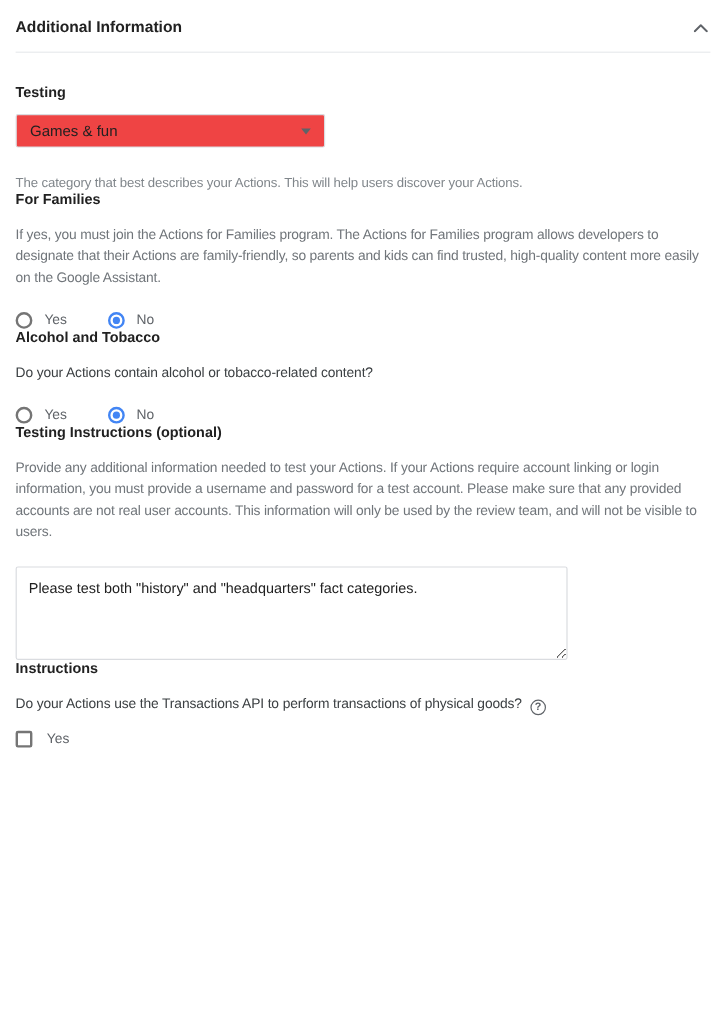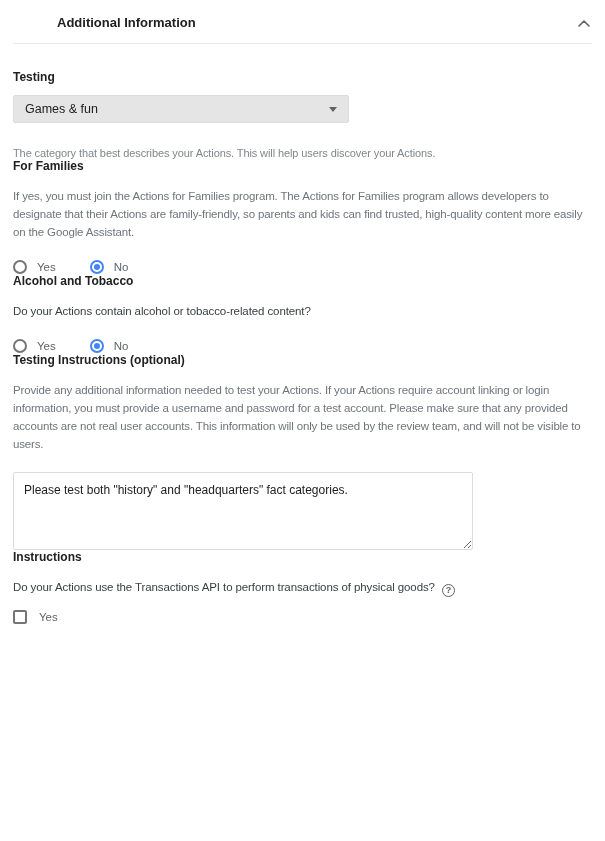--- a/index.html
+++ b/index.html
@@ -14,46 +14,46 @@
   }
 
   
   .panel-header {
     display: flex;
     align-items: center;
     justify-content: space-between;
     padding: 15px 0 13px 0;
     border-bottom: 1px solid #e8eaed;
   }
-  .panel-title { font-size: 13px; font-weight: bold; color: #212121; margin-left: 44px; }
+  .panel-title { font-size: 13px; font-weight: bold; color: #212121; }
   .chevron-btn { cursor: pointer; display: flex; align-items: center; padding: 2px; }
 
   
   .section-heading {
     font-size: 12px;
     font-weight: bold;
     color: #212121;
   }
   .first-heading { margin-top: 26px; }
 
   
   .select {
     margin-top: 11px;
-    width: 336px;
+    width: 258px;
     height: 28px;
     border: 1px solid #dadce0;
     border-radius: 2px;
     display: flex;
     align-items: center;
     justify-content: space-between;
     padding: 0 11px;
     font-size: 12.5px;
     color: #212121;
     cursor: pointer;
-    background: #e5e5e5;
+    background: #ef4444;
   }
   .select-arrow {
     width: 0; height: 0;
     border-left: 4px solid transparent;
     border-right: 4px solid transparent;
     border-top: 5px solid #5f6368;
   }
   .helper-text {
     margin-top: 24px;
     font-size: 11px;

